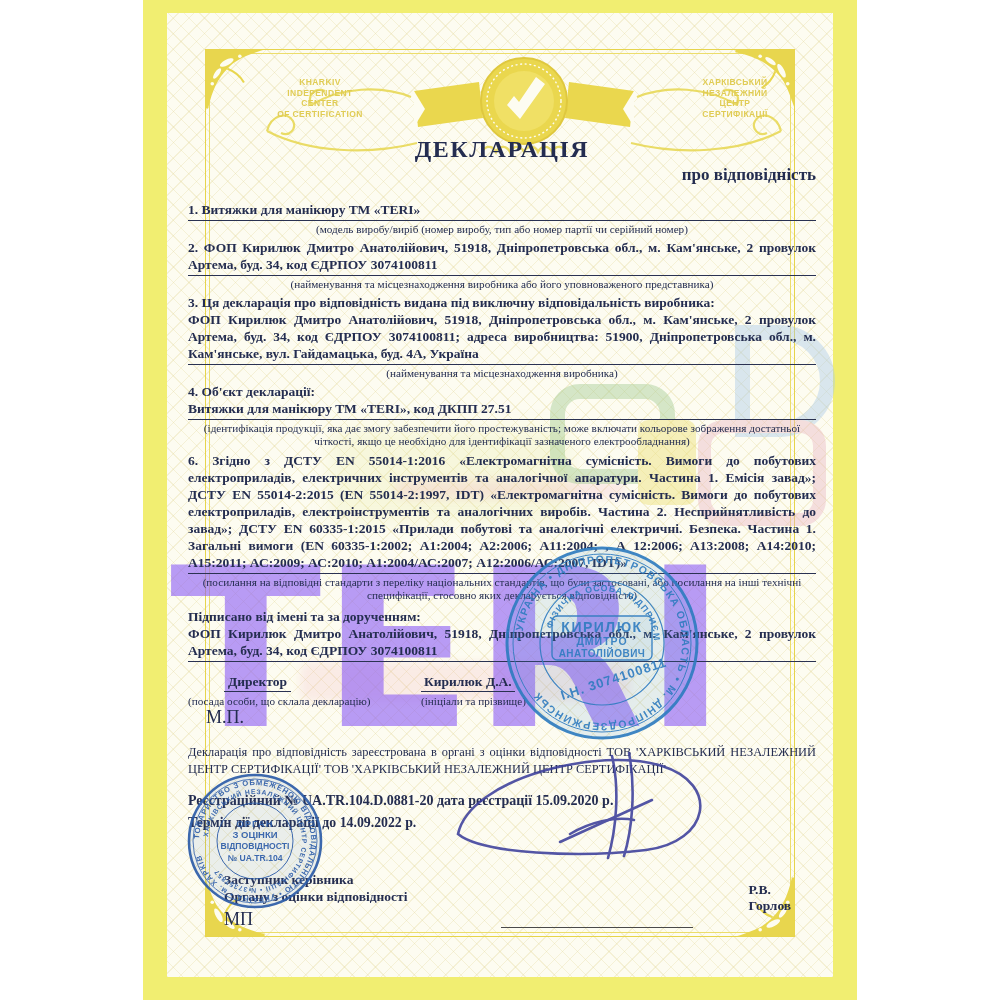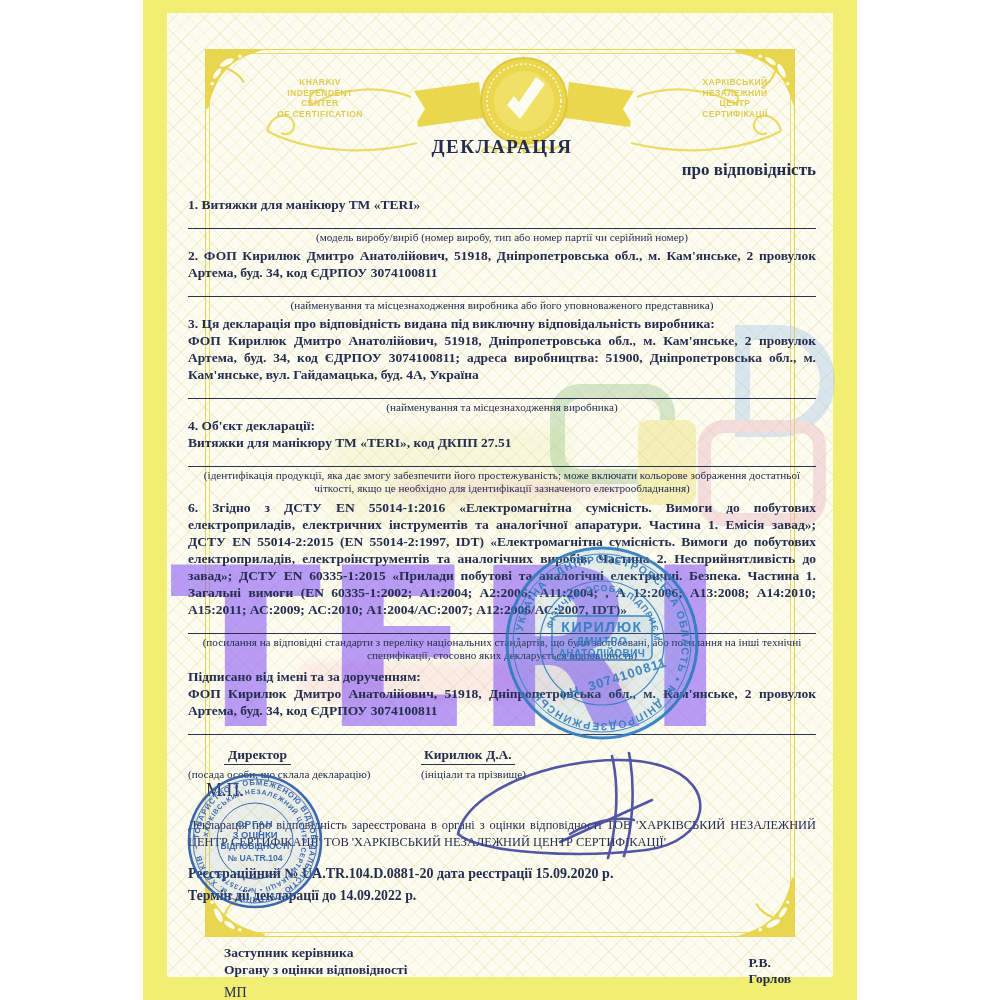--- a/index.html
+++ b/index.html
@@ -33,40 +33,40 @@
   .lw-d{left:185px;top:3px;width:100px;height:112px;border:15px solid #a9c9e9;border-radius:0 58px 58px 0;}
   .lw-g{left:0px;top:62px;width:125px;height:100px;border:15px solid #9fca8f;border-radius:30px;}
   .lw-y{left:88px;top:98px;width:58px;height:85px;background:#ecdf6d;border-radius:10px;}
   .lw-p{left:148px;top:98px;width:128px;height:106px;border:13px solid #eab6c3;border-radius:26px;}
   .tint{position:absolute;border-radius:10px;filter:blur(5px);z-index:1;}
   .tintA{left:300px;top:662px;width:330px;height:40px;background:rgba(240,170,185,.20);}
   .tintB{left:395px;top:480px;width:230px;height:18px;background:rgba(240,170,185,.22);}
   .tintC{left:330px;top:428px;width:240px;height:95px;background:rgba(222,226,130,.18);filter:blur(9px);}
   
   .content{position:absolute;left:188px;top:136px;width:628px;z-index:3;}
-  .title{text-align:center;font-weight:bold;font-size:19px;letter-spacing:1.5px;margin-bottom:2px;}
+  .title{text-align:center;font-weight:bold;font-size:24px;letter-spacing:1.5px;margin-bottom:2px;}
   .subtitle{text-align:right;font-weight:bold;font-size:17px;margin-bottom:16px;}
   .b{font-weight:bold;font-size:13.5px;line-height:17px;text-align:justify;}
-  .ul{border-bottom:1.1px solid #2a3252;padding-bottom:15px;}
+  .ul{border-bottom:1.1px solid #2a3252;padding-bottom:2px;}
   .cap{font-size:11.2px;line-height:13px;text-align:center;margin:2px 0 3px 0;}
   .mt4{margin-top:4px;} .mt6{margin-top:6px;}
   .sig-row{display:flex;margin-top:10px;align-items:flex-start;}
   .sig-col-l{width:215px;} .sig-col-c{width:225px;} .sig-col-r{flex:1;padding-left:18px;}
   .pos-name{display:inline-block;font-weight:bold;font-size:13.5px;border-bottom:1.2px solid #2a3252;
     margin-left:36px;padding:0 4px 1px 4px;}
   .sig-line{height:14px;border-bottom:1.2px solid #3a3a3a;width:212px;}
   .cap-l{font-size:11.2px;margin-top:3px;}
   .mp{font-size:18px;margin-top:0;margin-left:18px;}
   .name-ul{display:inline-block;font-weight:bold;font-size:13.5px;border-bottom:1.2px solid #2a3252;padding:0 3px 1px 3px;}
   .reg-par{font-size:12.4px;line-height:16.5px;text-align:justify;margin-top:16px;}
   .reg-bold{font-weight:bold;font-size:14px;line-height:16px;margin-top:16px;}
   .reg-bold2{font-weight:bold;font-size:13.8px;margin-top:6px;}
   .footer-row{display:flex;align-items:flex-end;margin-top:40px;}
   .f-left{width:280px;font-weight:bold;font-size:13.5px;line-height:17px;padding-left:36px;}
-  .f-mp{font-weight:normal;font-size:14px;margin-top:6px;}
+  .f-mp{font-weight:normal;font-size:18px;margin-top:6px;}
   .f-line{width:195px;border-bottom:1.2px solid #4a4a4a;height:26px;}
   .f-name{font-weight:bold;font-size:13.5px;margin-left:55px;margin-bottom:14px;}
   
   .stampA{position:absolute;left:504px;top:545px;width:196px;height:196px;z-index:4;opacity:.92;}
   .stampB{position:absolute;left:187px;top:773px;width:136px;height:136px;z-index:4;opacity:.92;}
   .signature{position:absolute;left:420px;top:738px;width:340px;height:140px;z-index:4;}
   svg text{font-family:"Liberation Sans",sans-serif;}
 </style>
 </head>
 <body>

